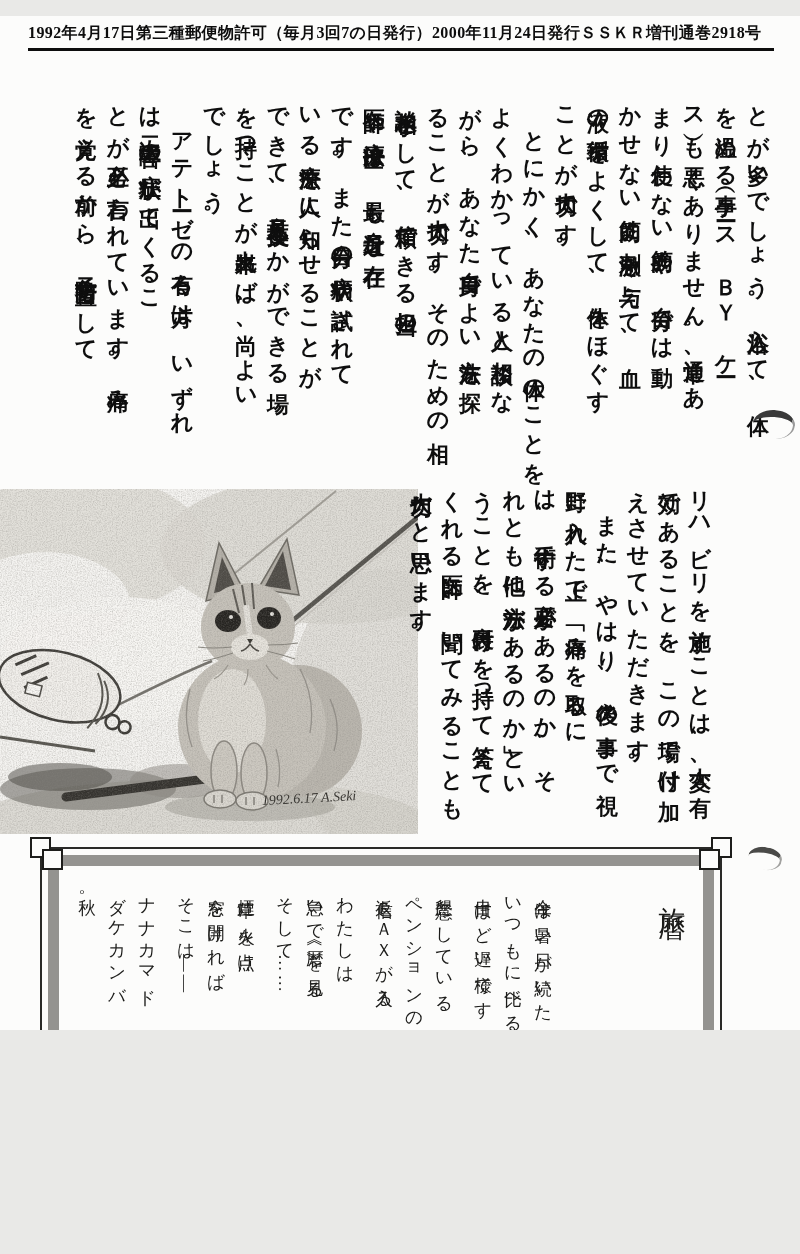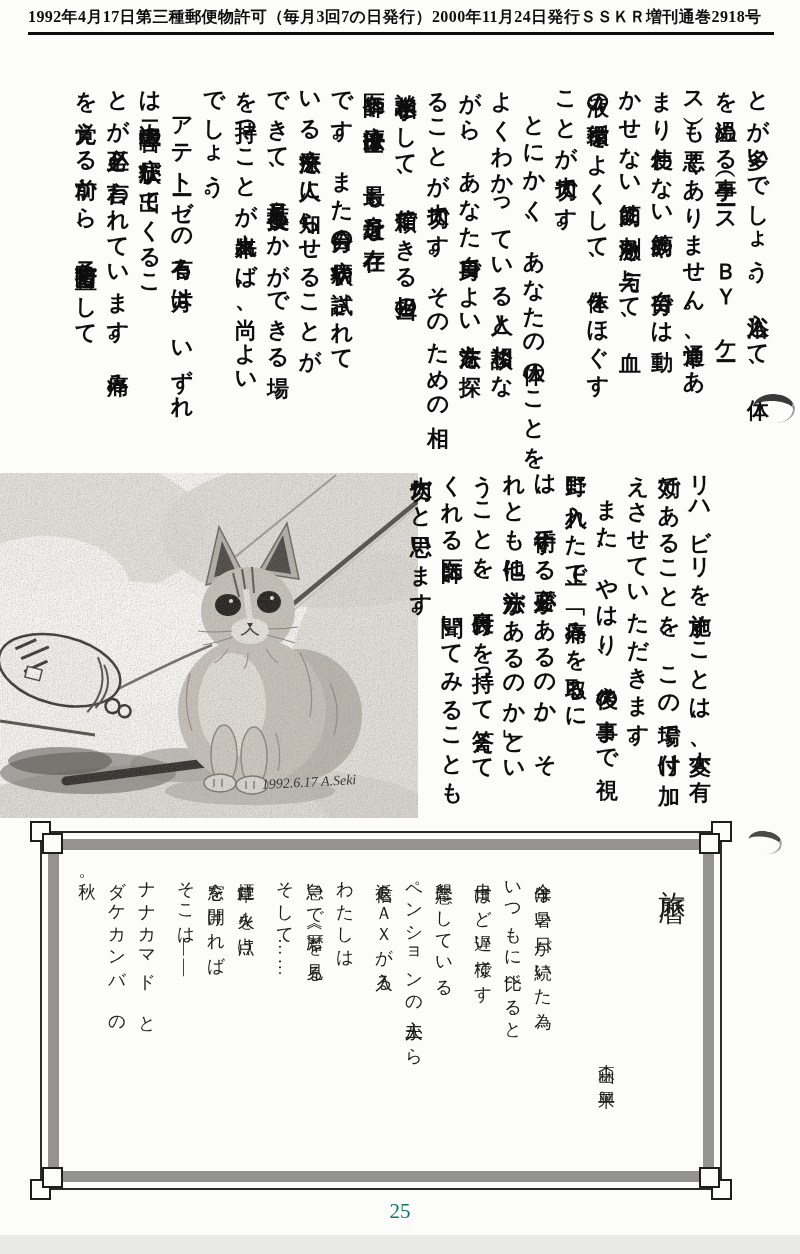--- a/index.html
+++ b/index.html
@@ -1,17 +1,17 @@
 <!DOCTYPE html>
 <html><head>
 <meta charset="utf-8">
 <style>
   html,body { margin:0; padding:0; background:#e9e9e7; }
   .page {
-    position:relative; width:800px; height:1235px; margin:0 auto;
+    position:relative; width:800px; height:1014px; margin:16px auto;
     background:#fcfcfb; overflow:hidden;
     font-family:"Liberation Sans", sans-serif; color:#111;
   }
   
   .header {
     position:absolute; left:28px; top:7px; width:746px;
     font-family:"Liberation Serif", serif; font-weight:bold;
     font-size:16px; letter-spacing:0.4px; white-space:nowrap;
     border-bottom:3px solid #0d0d0d; padding-bottom:4px; color:#0d0d0d;
   }

